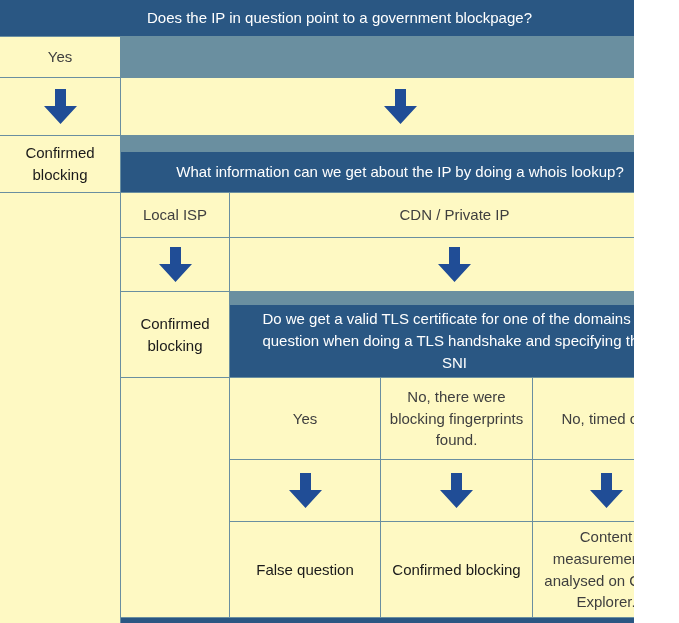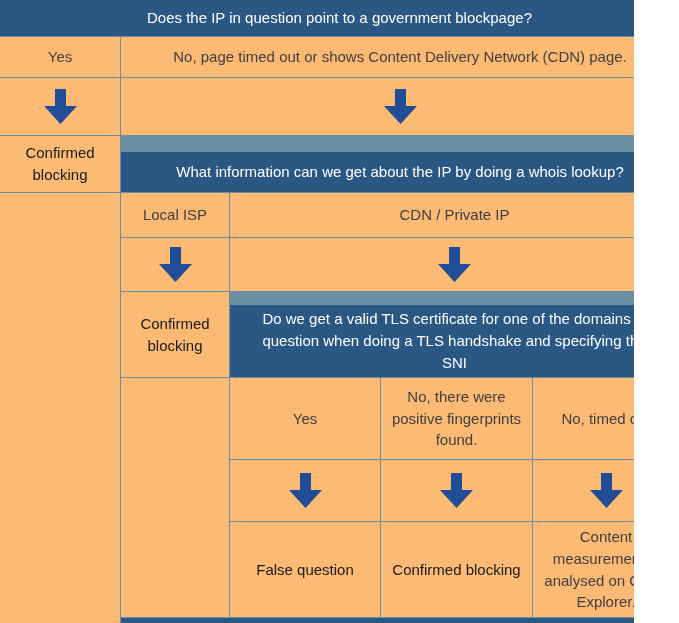--- a/index.html
+++ b/index.html
@@ -10,21 +10,21 @@
     display:grid;
     grid-template-columns:120px 108px 150px 151px 146px;
     grid-template-rows:36px 40px 57px 56px 44px 53px 85px 81px 61px 95px 5px;
     gap:1px;
     background:var(--border, #6A8FA0);
     box-sizing:border-box;
     overflow:hidden;
   }
 
   .cell {
-    background:#fdba74;
+    background:#fef9c3;
     display:flex; align-items:center; justify-content:center;
     text-align:center;
     font-size:15px; line-height:1.45;
     color:var(--text, #3F3F3F);
     padding:2px 8px; box-sizing:border-box;
     position:relative;
   }
   .blue {
     background:var(--header-bg, #2A5783);
     color:var(--header-text, #FFFFFF);
@@ -57,21 +57,20 @@
   }
 </style>
 </head>
 <body>
 
 <div class="board">
 
   <div class="cell blue span-all" style="grid-row:1;">Does the IP in question point to a government blockpage?</div>
 
   <div class="cell c1" style="grid-row:2;">Yes</div>
-  <div class="cell span-b-e" style="grid-row:2;">No, page timed out or shows Content Delivery Network (CDN) page.</div>
 
   <div class="cell c1" style="grid-row:3;">
     <svg class="arrow-svg" width="33" height="35" viewBox="0 0 33 35">
       <path d="M11 0 L22 0 L22 17 L33 17 L16.5 35 L0 17 L11 17 Z"></path>
     </svg>
   </div>
   <div class="cell span-b-e" style="grid-row:3;">
     <svg class="arrow-svg" width="33" height="35" viewBox="0 0 33 35">
       <path d="M11 0 L22 0 L22 17 L33 17 L16.5 35 L0 17 L11 17 Z"></path>
     </svg>
@@ -100,21 +99,21 @@
       <path d="M11 0 L22 0 L22 17 L33 17 L16.5 35 L0 17 L11 17 Z"></path>
     </svg>
   </div>
 
   <div class="cell c2 bold" style="grid-row:7;">Confirmed blocking</div>
   <div class="cell blue span-c-e" style="grid-row:7; padding:2px 22px;margin-top:13px;">Do we get a valid TLS certificate for one of the domains in question when doing a TLS handshake and specifying the SNI</div>
 
   <div class="cell c2" style="grid-row:8 / 11;"></div>
 
   <div class="cell c3" style="grid-row:8;">Yes</div>
-  <div class="cell c4" style="grid-row:8;">No, there were positive fingerprints found.</div>
+  <div class="cell c4" style="grid-row:8;">No, there were blocking fingerprints found.</div>
   <div class="cell c5" style="grid-row:8;">No, timed out</div>
 
   <div class="cell c3" style="grid-row:9;">
     <svg class="arrow-svg" width="33" height="35" viewBox="0 0 33 35">
       <path d="M11 0 L22 0 L22 17 L33 17 L16.5 35 L0 17 L11 17 Z"></path>
     </svg>
   </div>
   <div class="cell c4" style="grid-row:9;">
     <svg class="arrow-svg" width="33" height="35" viewBox="0 0 33 35">
       <path d="M11 0 L22 0 L22 17 L33 17 L16.5 35 L0 17 L11 17 Z"></path>

